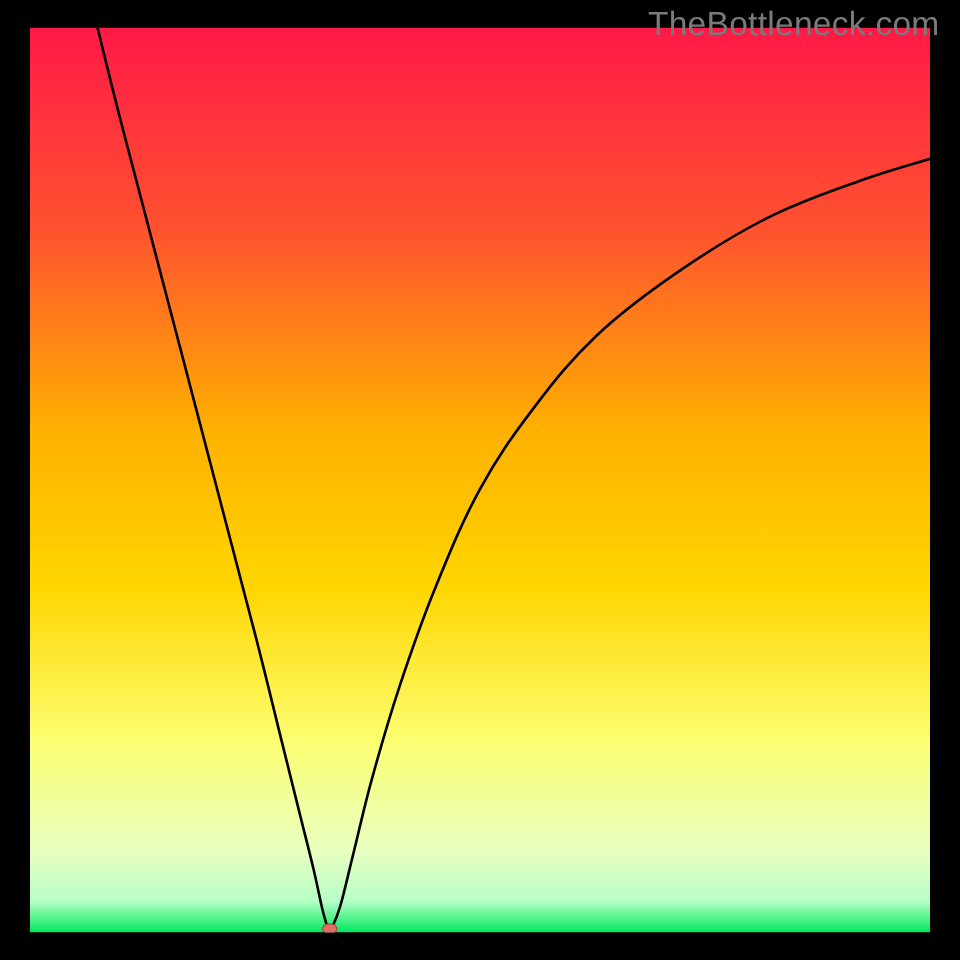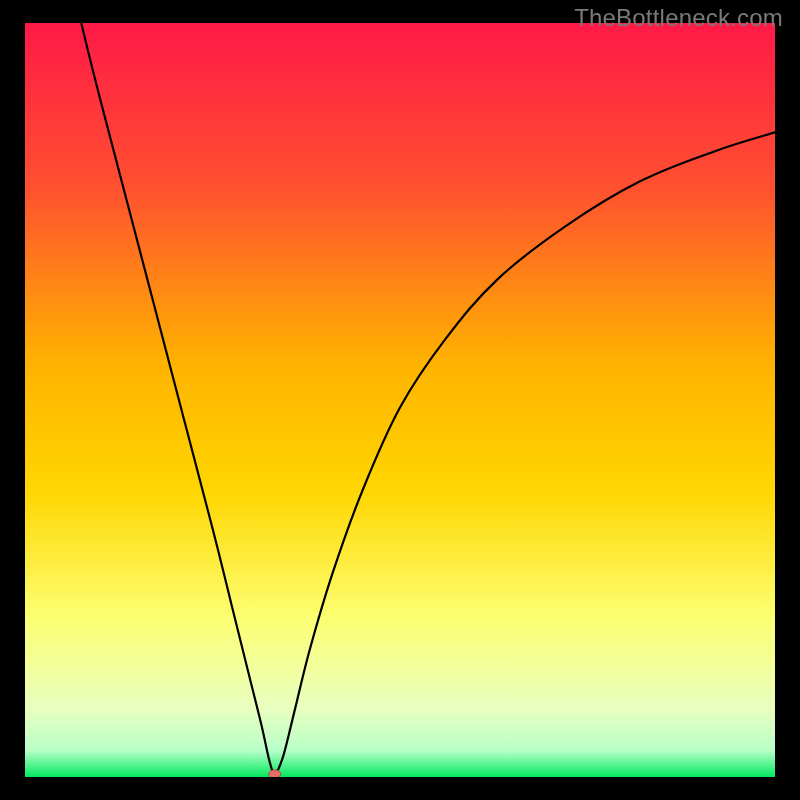--- a/index.html
+++ b/index.html
@@ -19,21 +19,21 @@
     background: #000000;
   }
   svg {
     display: block;
   }
   .watermark {
     position: absolute;
     top: 4px;
     right: 17px;
     font-family: Arial, Helvetica, sans-serif;
-    font-size: 24px;
+    font-size: 28px;
     color: #7a7a7a;
     letter-spacing: 0.2px;
     font-weight: 500;
   }
 </style>
 </head>
 <body>
 
 <div class="chart-wrap">
   <svg id="chart-svg" width="750" height="754" viewBox="0 0 750 754">

